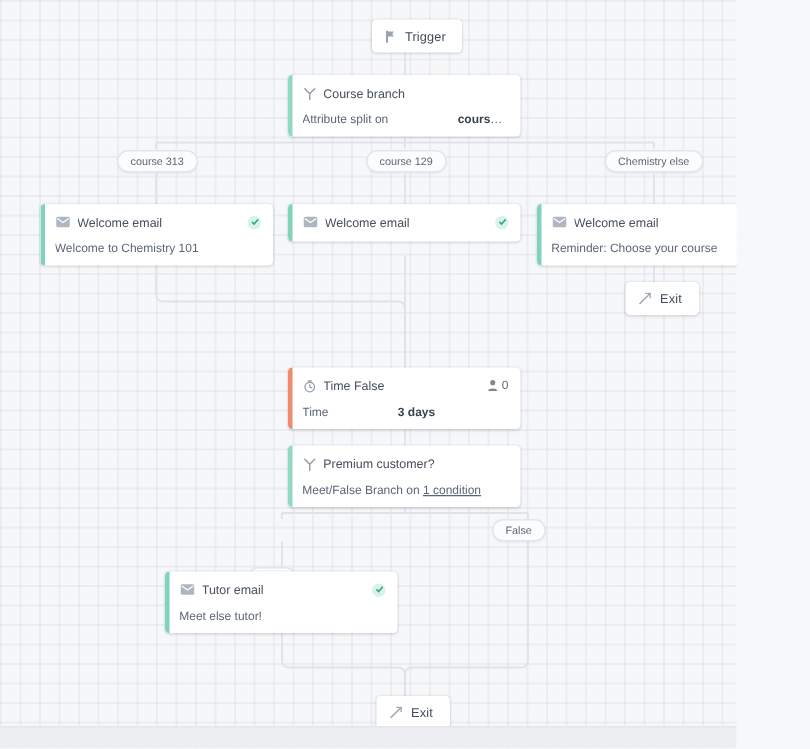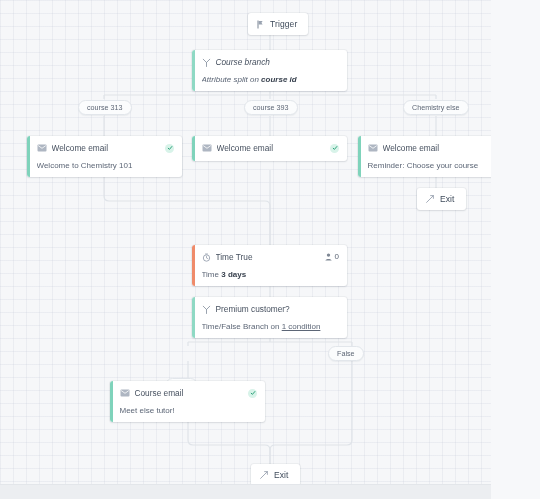--- a/index.html
+++ b/index.html
@@ -103,21 +103,21 @@
   }
   .card-sub {
     margin-top: 7px;
     font-size: 8px;
     color: #5c6676;
     line-height: 1.15;
     white-space: nowrap;
     overflow: hidden;
     text-overflow: ellipsis;
   }
-  .card-sub .strong { font-weight: bold; color: #39424f; }
+  .card-sub .strong { font-weight: bold; color: #39424f; margin-left: 44px; }
   .card-sub .link {
     text-decoration: underline;
     color: #5c6676;
   }
   .spacer { flex: 1; }
 
   
   .badge-check {
     width: 9px; height: 9px;
     border-radius: 50%;
@@ -208,42 +208,42 @@
   <div class="node pill-node" style="left:248px; top:13px;">
     <span>
       <svg class="icon" width="7" height="9" viewBox="0 0 7 9">
         <path d="M1 0.5 L1 8.5" stroke="#7b8594" stroke-width="1" fill="none"></path>
         <path d="M1.6 1 L5.6 1 L4.5 2.7 L5.6 4.4 L1.6 4.4 Z" fill="#9aa3b1"></path>
       </svg>
     </span>
     <span class="label">Trigger</span>
   </div>
 
-  <div class="node card" style="left:192px; top:50px;font-style:italic;">
+  <div class="node card" style="left:192px; top:50px;">
     <div class="accent green"></div>
     <div class="card-body">
       <div class="card-row">
         <span>
           <svg class="icon" width="9" height="9" viewBox="0 0 9 9">
             <path d="M4.5 8.5 L4.5 4.5 M4.5 4.5 L1.2 1.2 M4.5 4.5 L7.8 1.2" stroke="#8f98a6" stroke-width=".9" fill="none" stroke-linecap="round"></path>
           </svg>
         </span>
         <span class="card-title">Course branch</span>
       </div>
       <div class="card-sub">
         <span>Attribute split on </span><span class="strong">course id</span>
       </div>
     </div>
   </div>
 
   <div class="branch-pill" style="left:78px; top:100px;">
     <span class="t">course 313</span>
   </div>
   <div class="branch-pill" style="left:244px; top:100px;">
-    <span class="t">course 393</span>
+    <span class="t">course 129</span>
   </div>
   <div class="branch-pill" style="left:403px; top:100px;">
     <span class="t">Chemistry else</span>
   </div>
 
   <div class="node card" style="left:27px; top:136px;">
     <div class="accent mint"></div>
     <div class="card-body">
       <div class="card-row">
         <span>
@@ -321,21 +321,21 @@
     <div class="accent orange"></div>
     <div class="card-body">
       <div class="card-row">
         <span>
           <svg class="icon" width="9" height="9" viewBox="0 0 9 9">
             <circle cx="4.5" cy="5" r="3.2" stroke="#9aa3b1" stroke-width=".9" fill="none"></circle>
             <path d="M4.5 3.2 L4.5 5 L5.9 5.6" stroke="#9aa3b1" stroke-width=".8" fill="none" stroke-linecap="round"></path>
             <path d="M3.5 1 L5.5 1" stroke="#9aa3b1" stroke-width=".9" stroke-linecap="round"></path>
           </svg>
         </span>
-        <span class="card-title">Time True</span>
+        <span class="card-title">Time False</span>
         <span class="spacer"></span>
         <span class="count">
           <span>
             <svg class="icon" width="7" height="8" viewBox="0 0 7 8">
               <circle cx="3.5" cy="2.1" r="1.7" fill="#7e8794"></circle>
               <path d="M.4 7.6 C.4 5.4 6.6 5.4 6.6 7.6 Z" fill="#7e8794"></path>
             </svg>
           </span>
           <span class="num">0</span>
         </span>
@@ -351,21 +351,21 @@
     <div class="card-body">
       <div class="card-row">
         <span>
           <svg class="icon" width="9" height="9" viewBox="0 0 9 9">
             <path d="M4.5 8.5 L4.5 4.5 M4.5 4.5 L1.2 1.2 M4.5 4.5 L7.8 1.2" stroke="#8f98a6" stroke-width=".9" fill="none" stroke-linecap="round"></path>
           </svg>
         </span>
         <span class="card-title">Premium customer?</span>
       </div>
       <div class="card-sub">
-        <span>Time/False Branch on </span><span class="link">1 condition</span>
+        <span>Meet/False Branch on </span><span class="link">1 condition</span>
       </div>
     </div>
   </div>
 
   <div class="branch-pill" style="left:165px; top:346px;margin-top:32px;">
     <span class="t">True</span>
   </div>
   <div class="branch-pill" style="left:328px; top:346px;">
     <span class="t">False</span>
   </div>
@@ -373,21 +373,21 @@
   <div class="node card" style="left:110px; top:381px;">
     <div class="accent mint"></div>
     <div class="card-body">
       <div class="card-row">
         <span>
           <svg class="icon" width="10" height="8" viewBox="0 0 10 8">
             <rect x=".5" y=".5" width="9" height="7" rx="1" fill="#aeb6c2"></rect>
             <path d="M1.2 1.6 L5 4.3 L8.8 1.6" stroke="#fff" stroke-width=".8" fill="none"></path>
           </svg>
         </span>
-        <span class="card-title">Course email</span>
+        <span class="card-title">Tutor email</span>
         <span class="spacer"></span>
         <span class="badge-check">
           <svg width="6" height="6" viewBox="0 0 6 6">
             <path d="M1.2 3.2 L2.4 4.4 L4.9 1.5" stroke="#2fa37c" stroke-width="1" fill="none" stroke-linecap="round" stroke-linejoin="round"></path>
           </svg>
         </span>
       </div>
       <div class="card-sub">Meet else tutor!</div>
     </div>
   </div>

